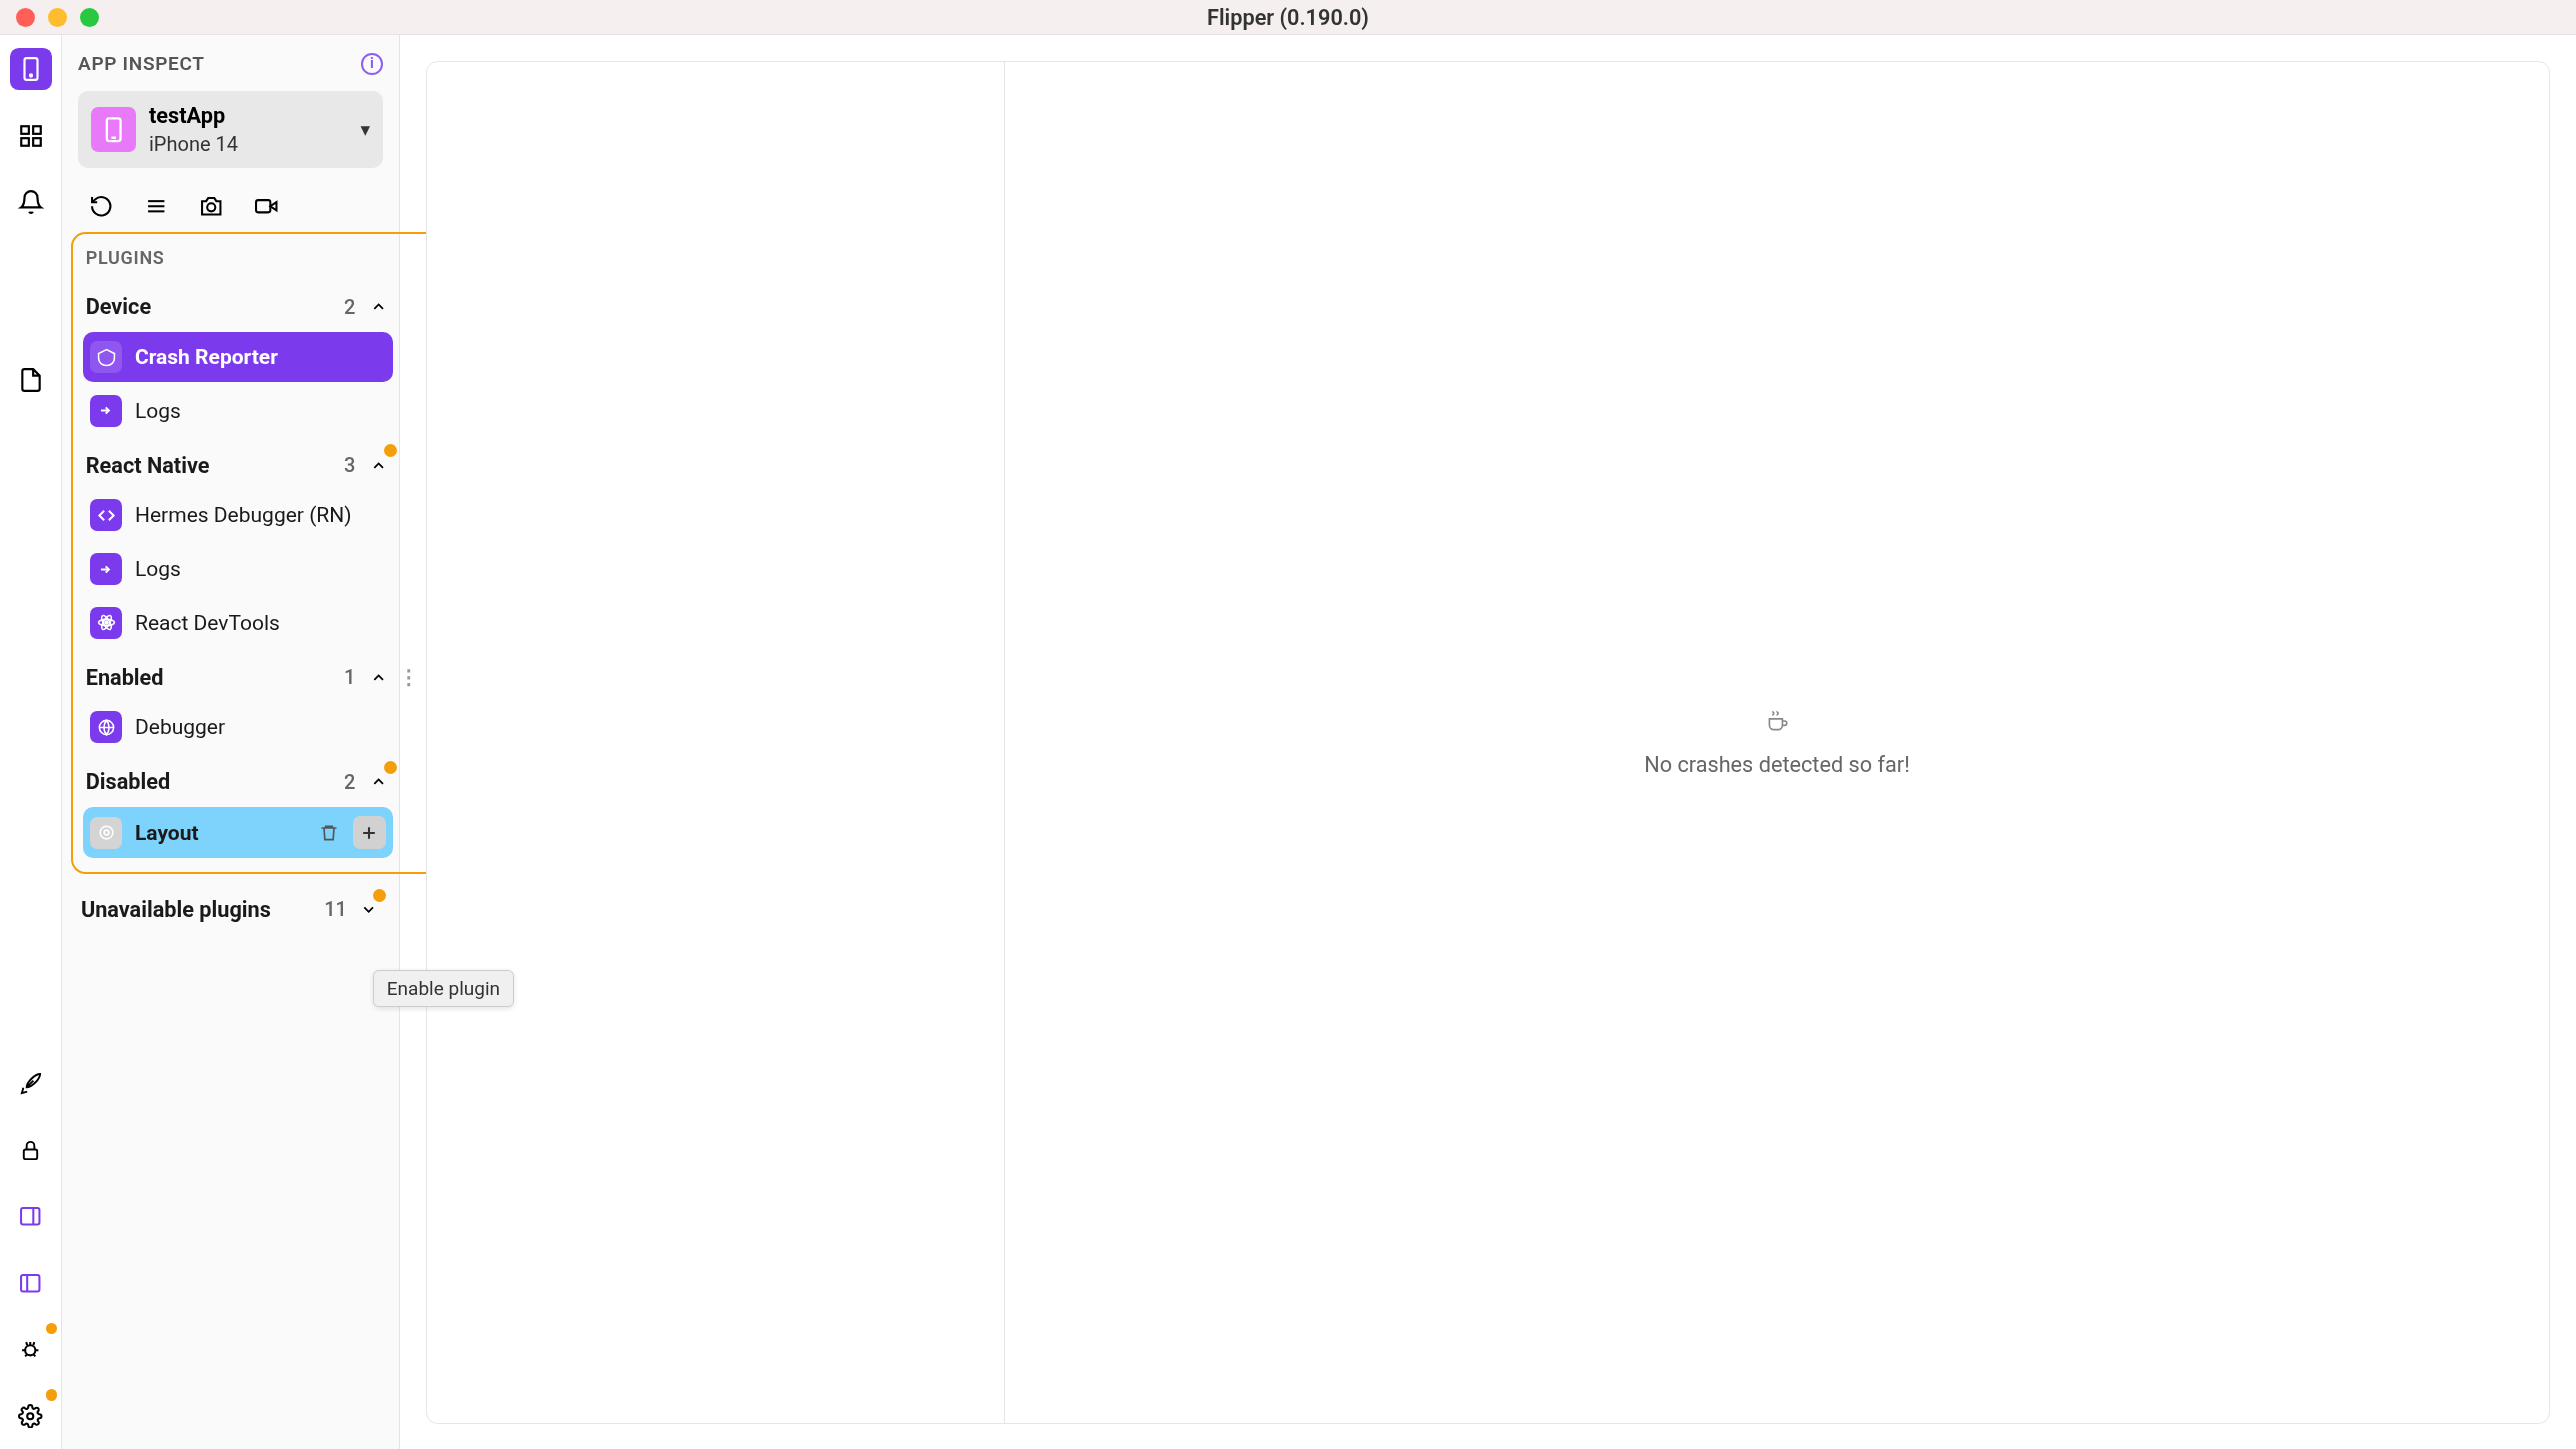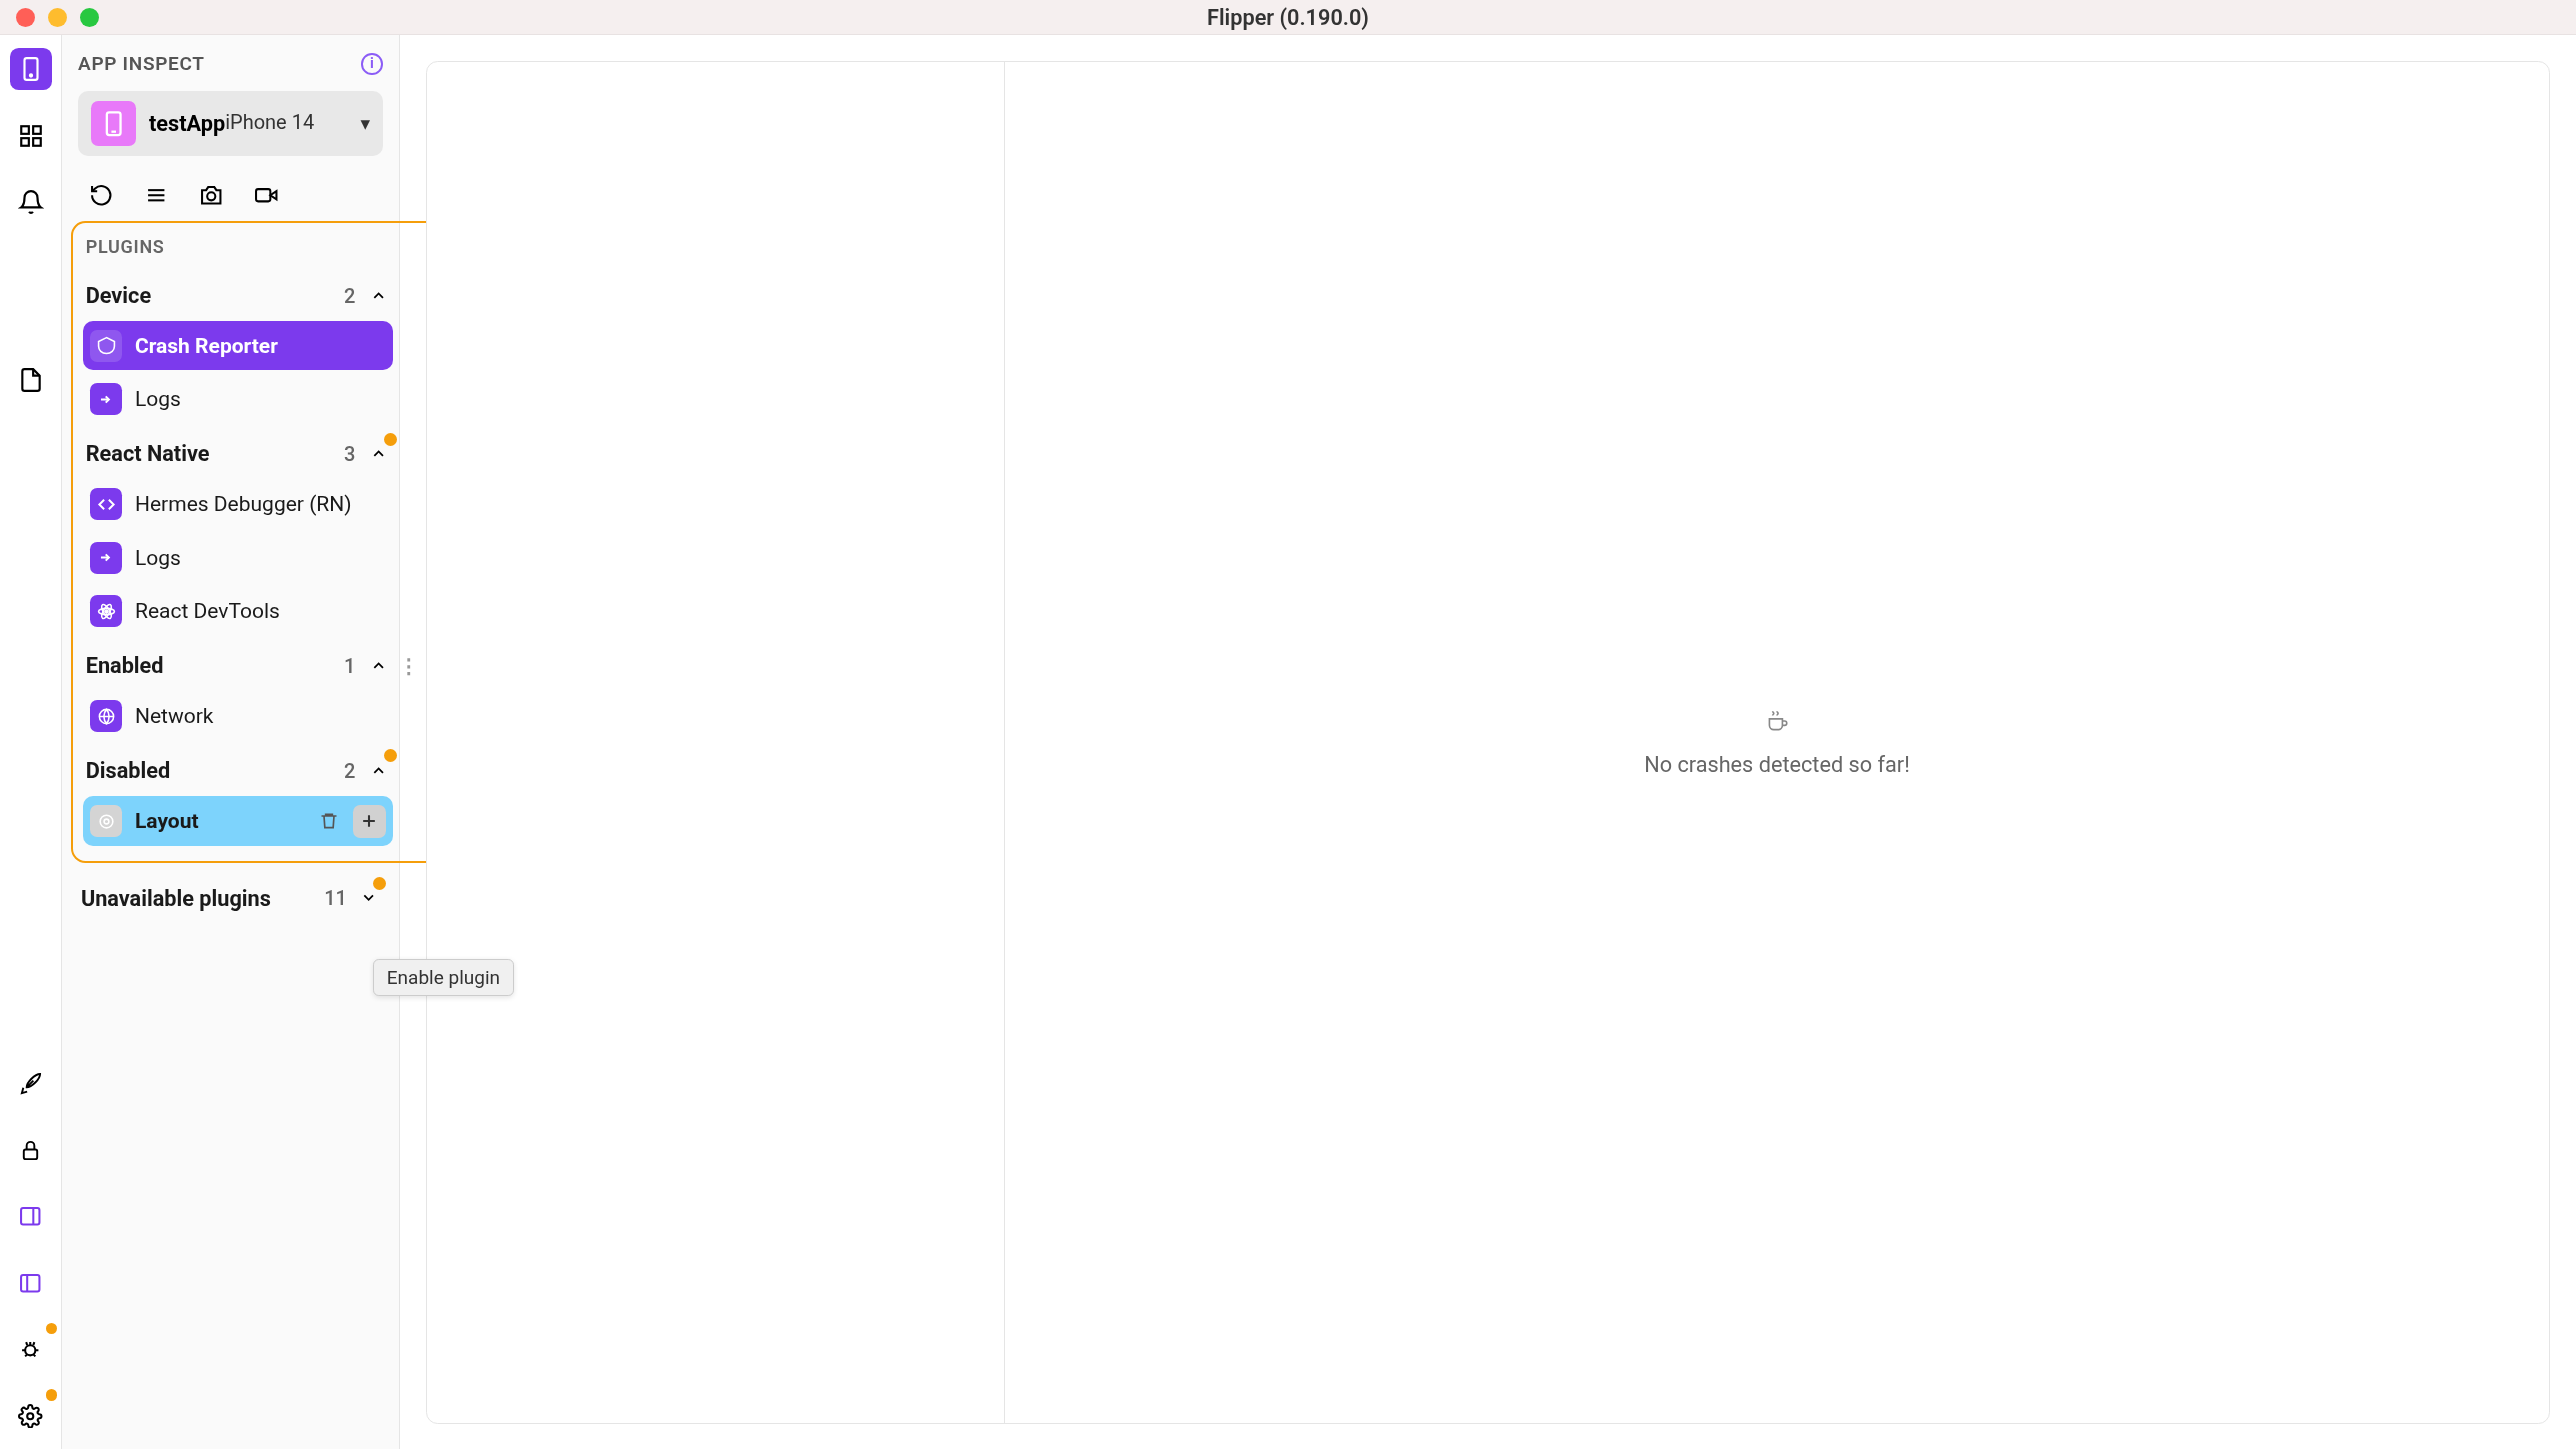--- a/index.html
+++ b/index.html
@@ -124,21 +124,21 @@
   }
   .device-icon-box {
     width: 45px; height: 45px;
     background: #e879f9;
     border-radius: 7.2px;
     display: flex; align-items: center; justify-content: center;
   }
   .device-info {
     flex: 1;
     display: flex;
-    flex-direction: row;
+    flex-direction: column;
     line-height: 1.35;
   }
   .device-info .app-name { font-weight: 700; font-size: 21.7px; color:#000; }
   .device-info .device-name { font-size: 20px; color: #333; }
   .chevron-down { font-size: 19px; color: #333; }
 
   .action-row {
     display: flex;
     gap: 29px;
     padding: 5.8px 10px 17.3px 10px;
@@ -524,21 +524,21 @@
           </div>
         </div>
         <div class="plugin-item enabled">
           <span class="picon">
             <svg width="19" height="19" viewBox="0 0 24 24" fill="none" stroke="#fff" stroke-width="2">
                 <circle cx="12" cy="12" r="9"></circle>
                 <line x1="3" y1="12" x2="21" y2="12"></line>
                 <path d="M12 3a14 14 0 0 1 0 18 14 14 0 0 1 0-18z"></path>
               </svg>
           </span>
-          <span class="label">Network</span>
+          <span class="label">Debugger</span>
         </div>
 
         <div class="plugin-group-header">
           <span>Disabled</span>
           <span class="right">
             <span class="count">2</span>
             <svg width="17.3" height="17.3" viewBox="0 0 24 24" fill="none" stroke="#000" stroke-width="2.5">
                 <polyline points="6 15 12 9 18 15"></polyline>
               </svg>
           </span>

